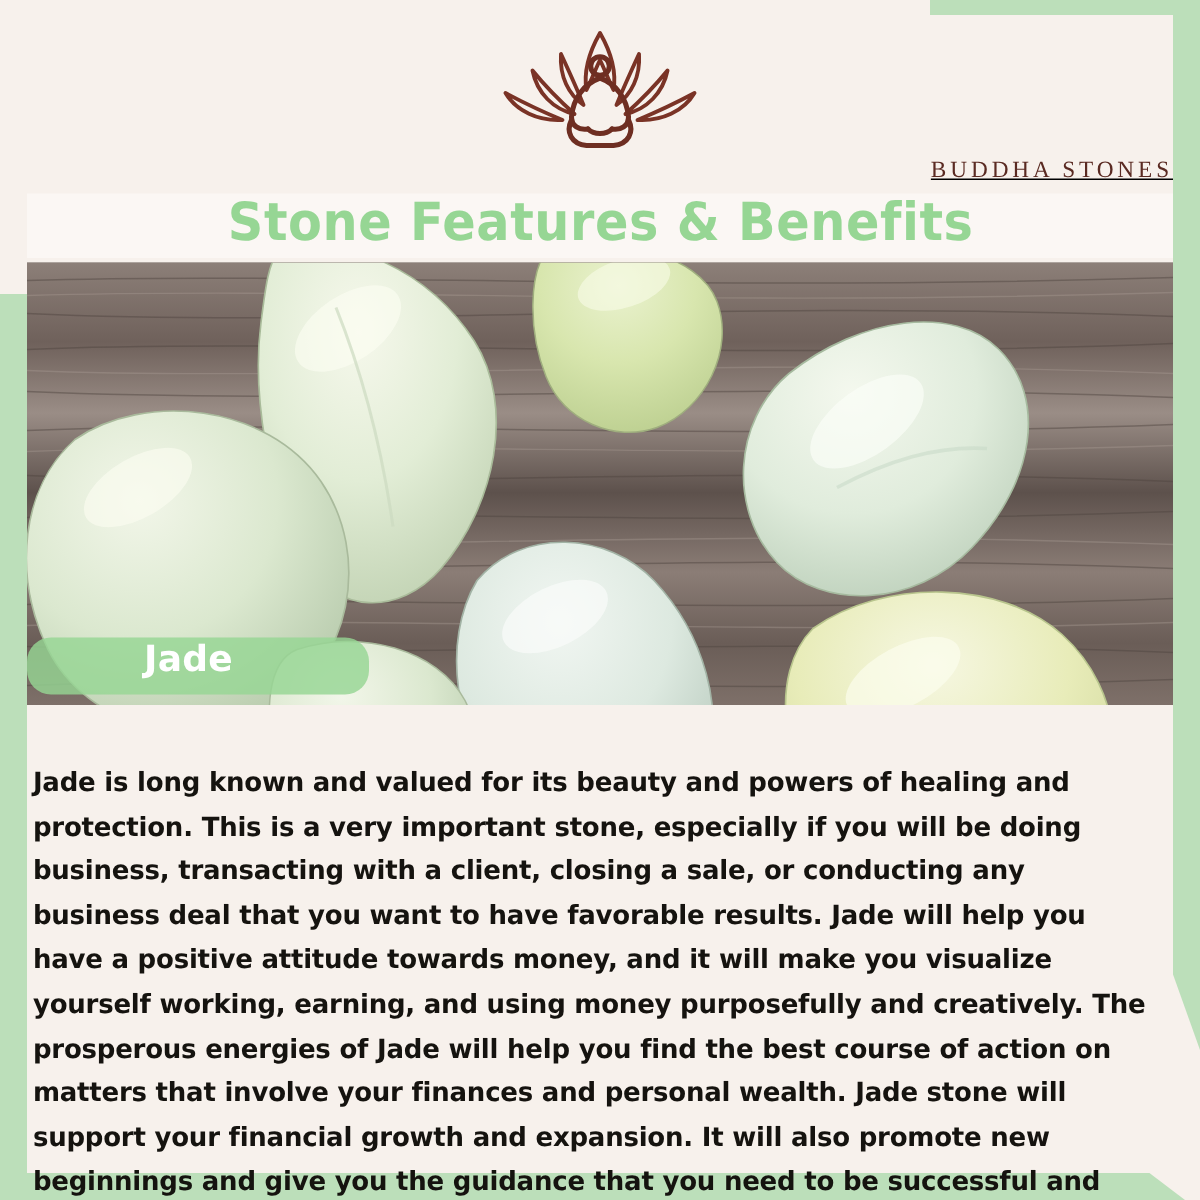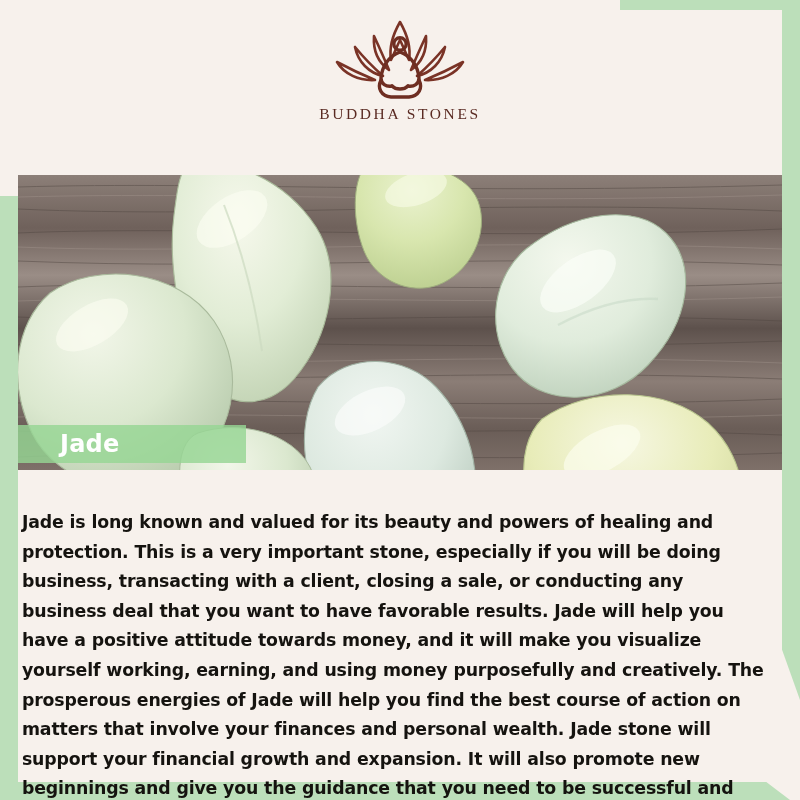--- a/index.html
+++ b/index.html
@@ -81,21 +81,22 @@
     top: 0;
     width: 100%;
     height: 165px;
     background: #f7f1ec;
   }
   .logo-wrap {
     position: absolute;
     left: 0;
     top: 8px;
     width: 100%;
-    text-align: center;
+    text-align: right;
+    text-decoration: underline;
   }
   .logo-mark {
     display: block;
     margin: 0 auto;
   }
   .logo-text {
     display: block;
     margin-top: 3px;
     font-family: "Liberation Serif", serif;
     font-size: 15.5px;
@@ -138,23 +139,23 @@
 
   
   .stone-label {
     position: absolute;
     left: 0;
     top: 415px;
     width: 228px;
     height: 38px;
     background: rgba(150, 214, 148, 0.82);
     display: flex;
-    align-items: center;
-    padding-left: 42px;
+    padding-left: 78px;
     box-sizing: border-box;
+    border-radius: 16px;
   }
   .stone-label-text {
     color: #ffffff;
     font-family: "DejaVu Sans", sans-serif;
     font-weight: 700;
     font-size: 24px;
     letter-spacing: 0.2px;
   }
 
   
@@ -244,20 +245,23 @@
             <path d="M75 34 C 86 38, 93 48, 94 60 C 94 66, 89 69, 83 68"></path>
 
             <path d="M56 62 C 52 70, 56 78, 66 79 L 84 79 C 94 78, 98 70, 94 62"></path>
 
             <path d="M67 68 C 71 72, 79 72, 83 68"></path>
           </g>
         </svg>
         <span class="logo-text">BUDDHA STONES</span>
       </div>
 
+      <div class="title-band">
+        <span class="title-text">Stone Features &amp; Benefits</span>
+      </div>
     </div>
 
     <div class="photo">
       <svg width="764" height="295" viewBox="0 0 764 295">
         <defs>
           <linearGradient id="wood" x1="0" y1="0" x2="0" y2="1">
             <stop offset="0%" stop-color="#8c7f78"></stop>
             <stop offset="18%" stop-color="#6f615b"></stop>
             <stop offset="34%" stop-color="#9a8d86"></stop>
             <stop offset="52%" stop-color="#5d514c"></stop>

